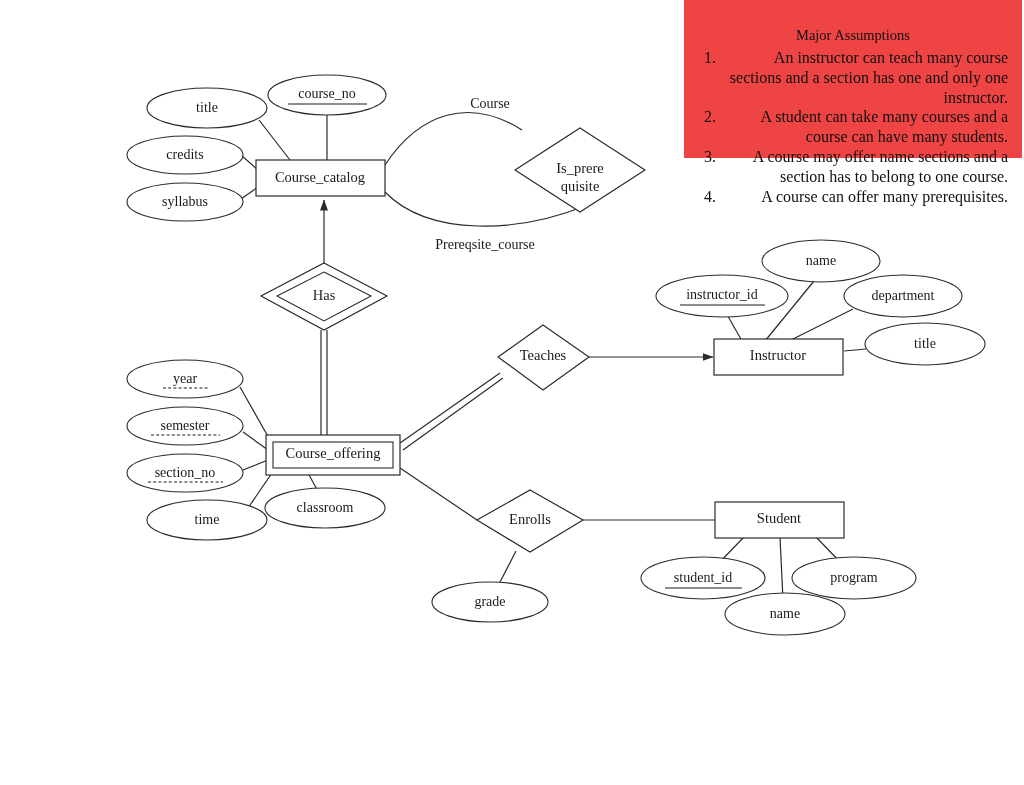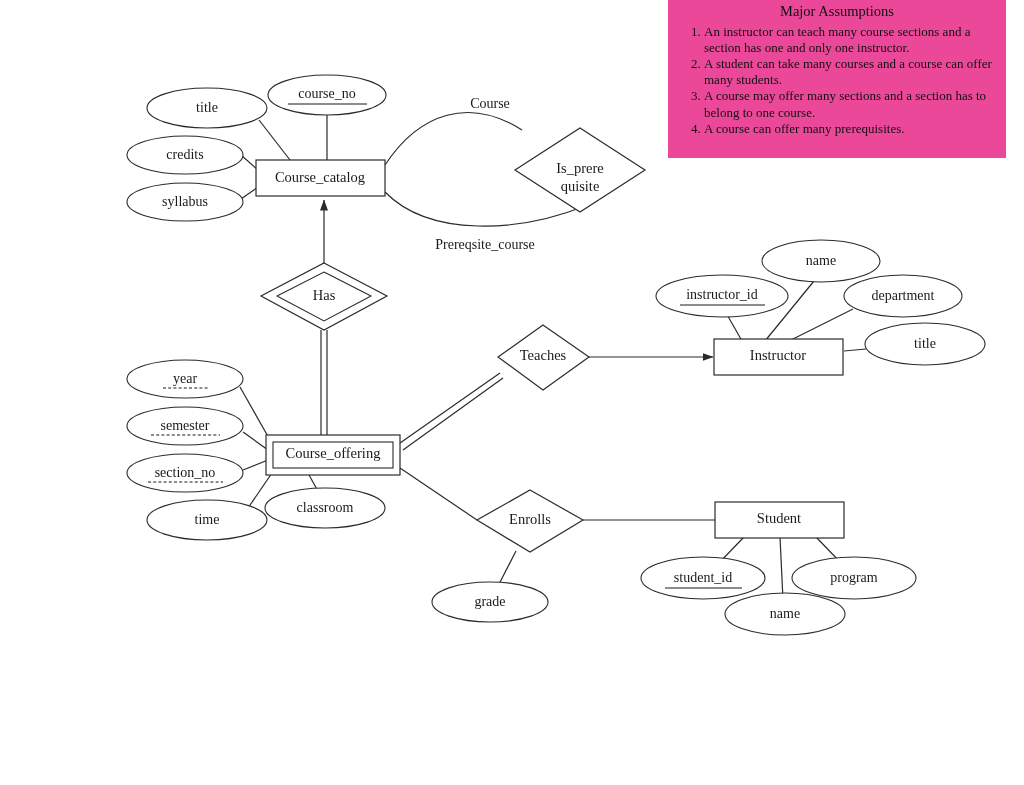--- a/index.html
+++ b/index.html
@@ -80,47 +80,48 @@
     stroke: #1a1a1a;
     stroke-width: 1.1;
   }
   .partial-key-underline {
     stroke: #1a1a1a;
     stroke-width: 1.1;
     stroke-dasharray: 3 2.2;
   }
   #assumptions-box {
     position: absolute;
-    left: 668px;
+    left: 684px;
     top: 0px;
     width: 338px;
     height: 158px;
-    background: #ec4899;
+    background: #ef4444;
     box-sizing: border-box;
-    padding: 0 10px 6px 10px;
+    padding: 24px 10px 6px 10px;
   }
   #assumptions-title {
     text-align: center;
     font-size: 14.5px;
     color: #101010;
     margin: 3px 0 4px 0;
     font-family: "Liberation Serif", "DejaVu Serif", serif;
   }
   ol#assumptions-list {
     margin: 0;
     padding: 0 4px 0 26px;
     list-style-position: outside;
     list-style-type: decimal;
   }
   ol#assumptions-list li {
-    font-size: 13px;
+    font-size: 16px;
     line-height: 1.24;
     color: #101010;
     margin-bottom: 0px;
     font-family: "Liberation Serif", "DejaVu Serif", serif;
+    text-align: right;
   }
 </style>
 </head>
 <body>
 
 <div id="canvas-root">
 
   <svg id="er-svg" viewBox="0 0 1024 785" xmlns="http://www.w3.org/2000/svg">
     <defs>
       <marker id="arrowhead" markerWidth="11" markerHeight="8" refX="10.5" refY="4" orient="auto" markerUnits="userSpaceOnUse">
@@ -301,19 +302,19 @@
     </g>
 
     <text class="role-text" x="490" y="105">Course</text>
     <text class="role-text" x="485" y="246">Prereqsite_course</text>
   </svg>
 
   <div id="assumptions-box">
     <div id="assumptions-title">Major Assumptions</div>
     <ol id="assumptions-list">
       <li>An instructor can teach many course sections and a section has one and only one instructor.</li>
-      <li>A student can take many courses and a course can offer many students.</li>
-      <li>A course may offer many sections and a section has to belong to one course.</li>
+      <li>A student can take many courses and a course can have many students.</li>
+      <li>A course may offer name sections and a section has to belong to one course.</li>
       <li>A course can offer many prerequisites.</li>
     </ol>
   </div>
 
 </div>
 
 </body></html>

